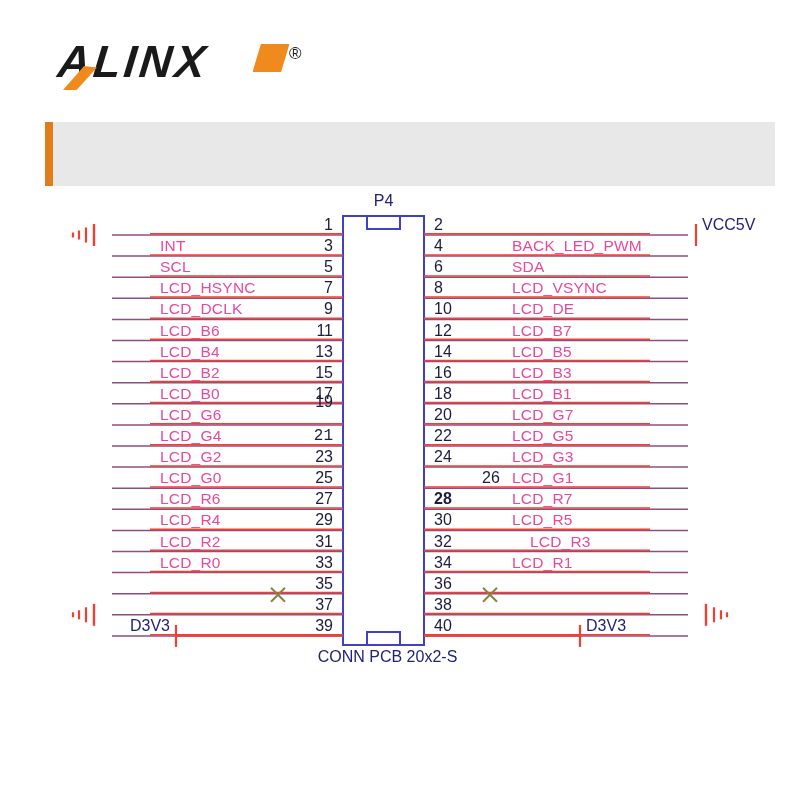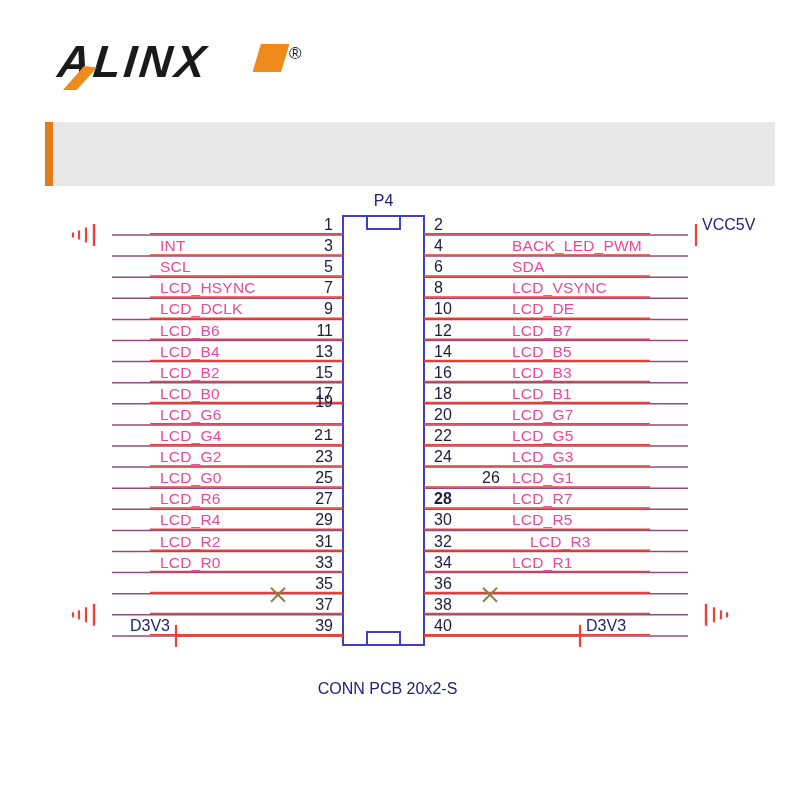--- a/index.html
+++ b/index.html
@@ -255,21 +255,21 @@
           <line x1="271" y1="397.70000000000005" x2="285" y2="411.70000000000005" stroke="#8b8040" stroke-width="2"></line>
           <line x1="285" y1="397.70000000000005" x2="271" y2="411.70000000000005" stroke="#8b8040" stroke-width="2"></line>
         </g>
         <g>
           <line x1="483" y1="397.70000000000005" x2="497" y2="411.70000000000005" stroke="#8b8040" stroke-width="2"></line>
           <line x1="497" y1="397.70000000000005" x2="483" y2="411.70000000000005" stroke="#8b8040" stroke-width="2"></line>
         </g>
       </svg>
     <div id="sch-overlay">
         <div class="sch-label part-label" style="left: 383.5px; top: 2px; transform: translateX(-50%);">P4</div>
-        <div class="sch-label part-label" style="left: 387.5px; top: 458px; transform: translateX(-50%); margin-top: 32px;">CONN PCB 20x2-S</div>
+        <div class="sch-label part-label" style="left: 387.5px; top: 458px; transform: translateX(-50%);">CONN PCB 20x2-S</div>
         <div class="sch-label pin-num dark" style="left: 333px; top: 26px; transform: translateX(-100%);">1</div>
         <div class="sch-label pin-num dark" style="left: 333px; top: 47.1px; transform: translateX(-100%);">3</div>
         <div class="sch-label net-label" style="left: 160px; top: 47.1px;">INT</div>
         <div class="sch-label pin-num dark" style="left: 333px; top: 68.2px; transform: translateX(-100%);">5</div>
         <div class="sch-label net-label" style="left: 160px; top: 68.2px;">SCL</div>
         <div class="sch-label pin-num dark" style="left: 333px; top: 89.3px; transform: translateX(-100%);">7</div>
         <div class="sch-label net-label" style="left: 160px; top: 89.3px;">LCD_HSYNC</div>
         <div class="sch-label pin-num dark" style="left: 333px; top: 110.4px; transform: translateX(-100%);">9</div>
         <div class="sch-label net-label" style="left: 160px; top: 110.4px;">LCD_DCLK</div>
         <div class="sch-label pin-num dark" style="left: 333px; top: 131.5px; transform: translateX(-100%);">11</div>

